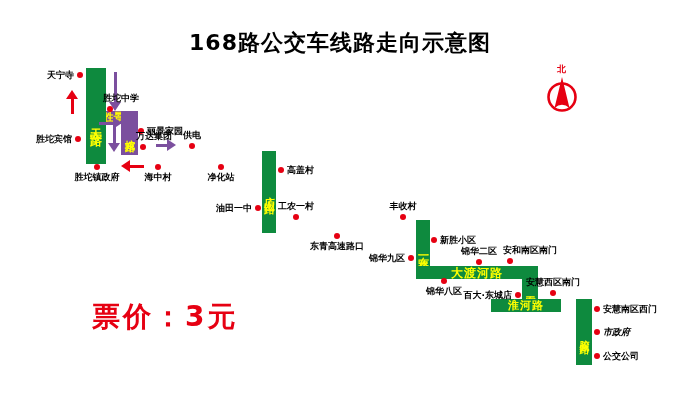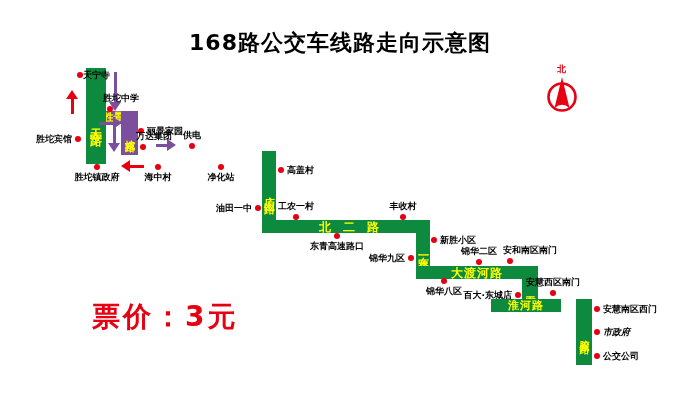--- a/index.html
+++ b/index.html
@@ -46,23 +46,20 @@
   <div class="road road-v purple" style="left:121px;top:111px;width:17px;height:44px;">
     <span class="rlabel" style="font-size:10px;letter-spacing:1px;">坨东路</span>
   </div>
 
   <div class="road road-v green" style="left:86px;top:68px;width:20px;height:96px;padding-top:14px;">
     <span class="rlabel" style="font-size:12px;">天宁路</span>
   </div>
   <div class="road road-v green" style="left:262px;top:151px;width:14px;height:82px;">
     <span class="rlabel">庐山路</span>
   </div>
-  <div class="road road-h green" style="left:262px;top:220px;width:168px;height:13px;">
-    <span class="rlabel" style="letter-spacing:12px;padding-left:18px;">北二路</span>
-  </div>
   <div class="road road-v green" style="left:416px;top:220px;width:14px;height:59px;">
     <span class="rlabel" style="letter-spacing:1px;">东一路</span>
   </div>
   <div class="road road-h green" style="left:416px;top:266px;width:122px;height:13px;">
     <span class="rlabel" style="letter-spacing:1px;">大渡河路</span>
   </div>
   <div class="road road-v green" style="left:522px;top:266px;width:16px;height:46px;">
     <span class="rlabel" style="font-size:10px;letter-spacing:1px;">东三路</span>
   </div>
   <div class="road road-h green" style="left:491px;top:299px;width:70px;height:13px;">
@@ -90,21 +87,21 @@
   </div>
   <div class="arrow" style="left:156px;top:139px;width:22px;height:12px;">
     <div style="left:0;top:4.5px;width:12px;height:3px;background:#7B4F9E;"></div>
     <div style="left:11px;top:0;width:0;height:0;border-top:6px solid transparent;border-bottom:6px solid transparent;border-left:9px solid #7B4F9E;"></div>
   </div>
   <div class="arrow" style="left:121px;top:160px;width:24px;height:12px;">
     <div style="left:0;top:0;width:0;height:0;border-top:6px solid transparent;border-bottom:6px solid transparent;border-right:9px solid #E60012;"></div>
     <div style="left:8px;top:4.5px;width:15px;height:3px;background:#E60012;"></div>
   </div>
 
-  <div class="stop" style="left:80px;top:75px;padding-left:36px;">
+  <div class="stop" style="left:80px;top:75px;">
     <span class="dot"></span>
     <span class="lbl lbl-l">天宁寺</span>
   </div>
   <div class="stop" style="left:78px;top:139px;">
     <span class="dot"></span>
     <span class="lbl lbl-l">胜坨宾馆</span>
   </div>
   <div class="stop" style="left:110px;top:109px;">
     <span class="dot"></span>
     <span class="lbl lbl-tr">胜坨中学</span>

